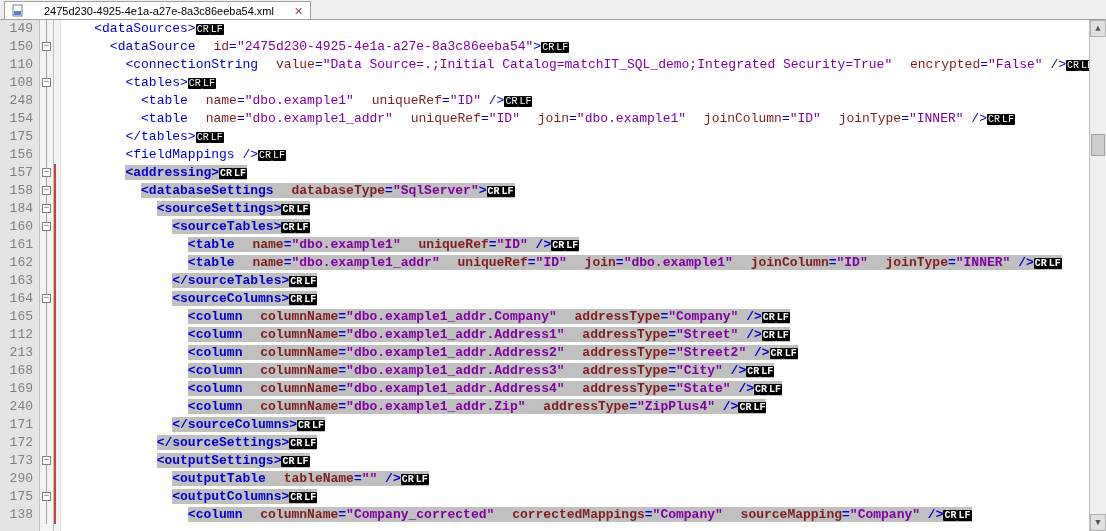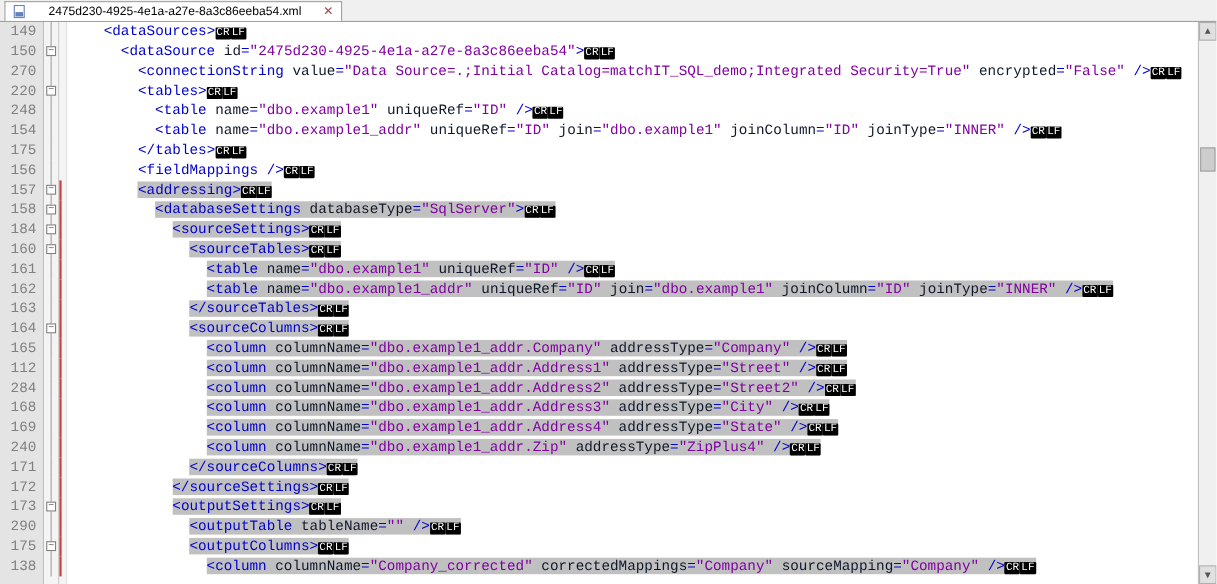--- a/index.html
+++ b/index.html
@@ -98,33 +98,34 @@
     font-size: 13px;
     line-height: 18px;
     white-space: pre;
     padding-left: 2px;
     overflow-x: auto;
   }
   .code-line {
     height: 18px;
   }
   .tag { color: #0000cc; }
-  .attr { color: #0f172a; }
+  .attr { color: #7f1d1d; margin-left: 10px; }
   .val { color: #8000a0; }
   .punct { color: #0000cc; }
   .crlf {
     background: #000;
     color: #fff;
     font-size: 10px;
     padding: 0 1px;
     border-radius: 1px;
     font-family: "Courier New", monospace;
   }
   .hl {
     background: #c0c0c0;
+    font-weight: bold;
   }
   .scrollbar-v {
     width: 17px;
     background: #f0f0f0;
     border-left: 1px solid #c0c0c0;
     position: relative;
   }
   .sb-btn {
     height: 17px;
     background: #e0e0e0;
@@ -167,37 +168,37 @@
     </span>
     <span>2475d230-4925-4e1a-a27e-8a3c86eeba54.xml</span>
     <span class="tab-close">✕</span>
   </div>
 </div>
 
 <div class="editor">
   <div class="gutter-ln" id="gutter-ln">
       <div>149</div>
       <div>150</div>
-      <div>270</div>
-      <div>220</div>
+      <div>110</div>
+      <div>108</div>
       <div>248</div>
       <div>154</div>
       <div>175</div>
       <div>156</div>
       <div>157</div>
       <div>158</div>
       <div>184</div>
       <div>160</div>
       <div>161</div>
       <div>162</div>
       <div>163</div>
       <div>164</div>
       <div>165</div>
       <div>112</div>
-      <div>284</div>
+      <div>213</div>
       <div>168</div>
       <div>169</div>
       <div>240</div>
       <div>171</div>
       <div>172</div>
       <div>173</div>
       <div>290</div>
       <div>175</div>
       <div>138</div>
     </div>

